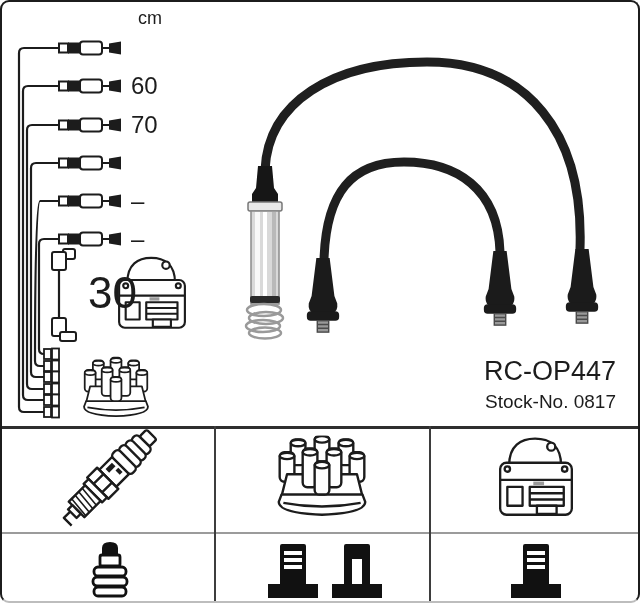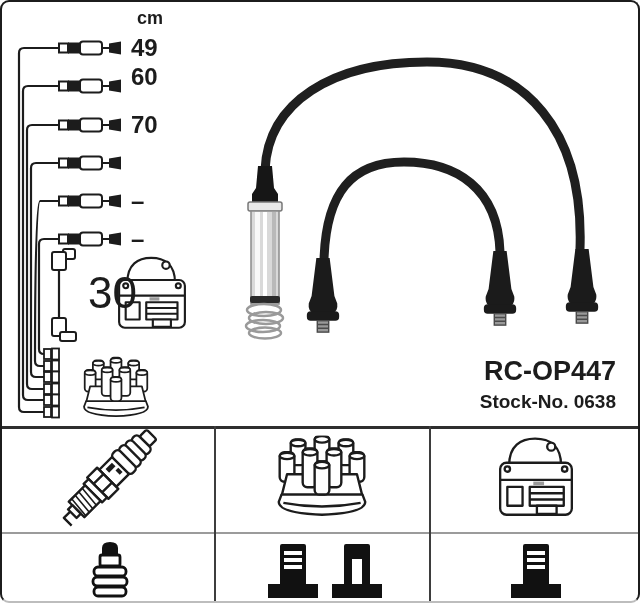--- a/index.html
+++ b/index.html
@@ -3,21 +3,21 @@
 <meta charset="utf-8">
 <style>
   html,body{margin:0;padding:0;background:#fff;}
   .card{
     position:relative;width:640px;height:603px;box-sizing:border-box;
     background:#fff;border:2px solid #1c1c1c;border-bottom-color:#bdbdbd;
     border-radius:9px;overflow:hidden;
     font-family:"Liberation Sans",sans-serif;color:#1c1c1c;
   }
   .abs{position:absolute;}
-  .lbl{position:absolute;font-weight:bold;white-space:nowrap;}
+  .lbl{position:absolute;font-weight:normal;white-space:nowrap;}
   .len{left:129px;width:60px;font-size:24px;line-height:30px;text-align:left;}
   .unit{left:126px;top:6px;width:44px;font-size:18px;text-align:center;}
   .coilwire{left:86px;top:266px;font-size:44px;font-weight:normal;}
   .pcode{right:22px;top:354px;font-size:27px;letter-spacing:0px;}
   .stock{right:22px;top:389px;font-size:19px;text-align:right;}
   .hline,.vline{position:absolute;}
   .hline1{left:0;top:424px;width:640px;height:3px;background:#2e2e2e;}
   .hline2{left:0;top:530px;width:640px;height:2px;background:#9b9b9b;}
   .vline{top:424px;width:2px;height:177px;background:#3d3d3d;}
   .v1{left:212px;} .v2{left:427px;}
@@ -157,22 +157,21 @@
       <rect x="50" y="250" width="14" height="18" rx="2"></rect>
       <line x1="57" y1="268" x2="57" y2="318" stroke-width="2.2"></line>
       <rect x="50" y="316" width="14" height="18" rx="2"></rect>
       <rect x="58" y="330" width="16" height="9" rx="2"></rect>
     </g>
     <use href="#sym-coil" x="113" y="252" width="74" height="80"></use>
     <use href="#sym-cap" x="80" y="344" width="68" height="86"></use>
   </svg>
 
   <div class="lbl unit">cm</div>
-  <div class="lbl len" style="top:31px">49</div>
-  <div class="lbl len" style="top:60px">60</div>
+  <div class="lbl len" style="top:69px">60</div>
   <div class="lbl len" style="top:108px">70</div>
   <div class="lbl len" style="top:184px">–</div>
   <div class="lbl len" style="top:222px">–</div>
   <div class="lbl coilwire">30</div>
 
   <svg class="abs" style="left:230px;top:40px" width="410" height="300" viewBox="0 0 410 300">
 
     <path d="M33 128 C36 60 100 20 195 20 C295 20 352 90 348 207" fill="none" stroke="#1f1f1f" stroke-width="9" stroke-linecap="round"></path>
 
     <path d="M92 218 C94 150 120 120 172 120 C224 120 266 146 268 210" fill="none" stroke="#1f1f1f" stroke-width="9" stroke-linecap="round"></path>
@@ -192,21 +191,21 @@
         <ellipse cx="33" cy="291" rx="16" ry="5.5"></ellipse>
       </g>
     </g>
 
     <use href="#sym-photo-boot" x="72" y="216" width="38" height="76"></use>
     <use href="#sym-photo-boot" x="249" y="208" width="38" height="78"></use>
     <use href="#sym-photo-boot" x="331" y="205" width="38" height="80"></use>
   </svg>
 
   <div class="lbl pcode">RC-OP447</div>
-  <div class="lbl stock">Stock-No. 0638</div>
+  <div class="lbl stock">Stock-No. 0817</div>
 
   <div class="hline hline1"></div>
   <div class="hline hline2"></div>
   <div class="vline v1"></div>
   <div class="vline v2"></div>
 
   <svg class="abs" style="left:30px;top:402px" width="150" height="150" viewBox="-75 -75 150 150">
     <g transform="rotate(45)">
         <use href="#sym-plug" x="-20" y="-65" width="40" height="130"></use>
       </g>

